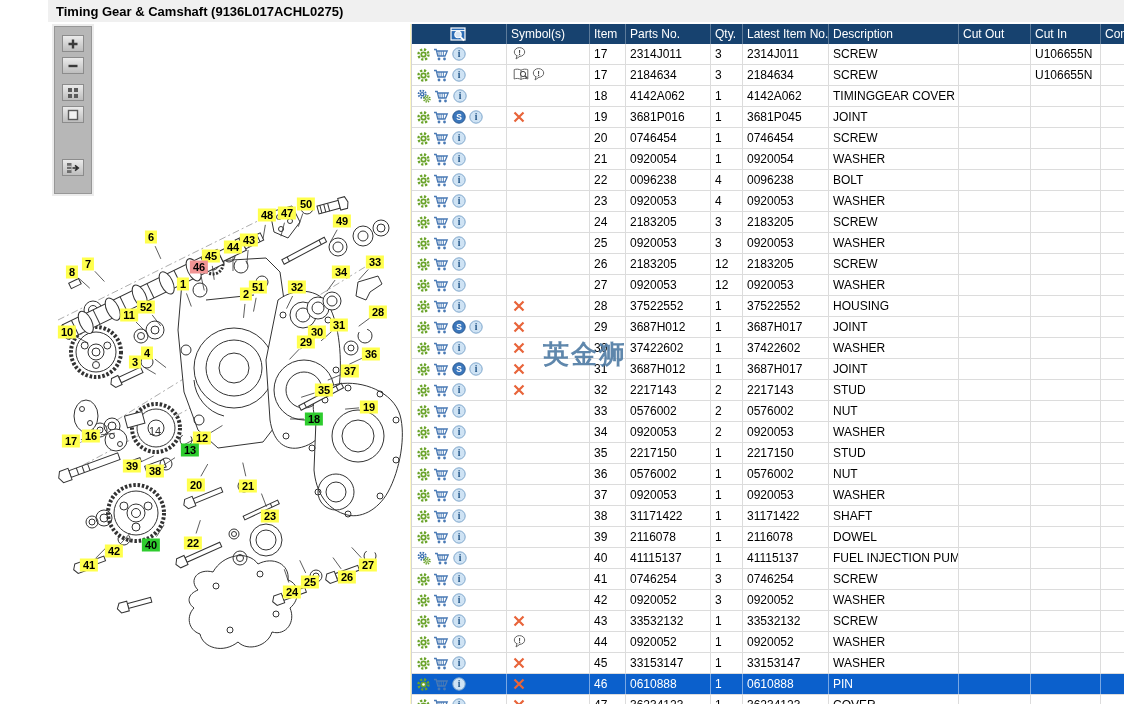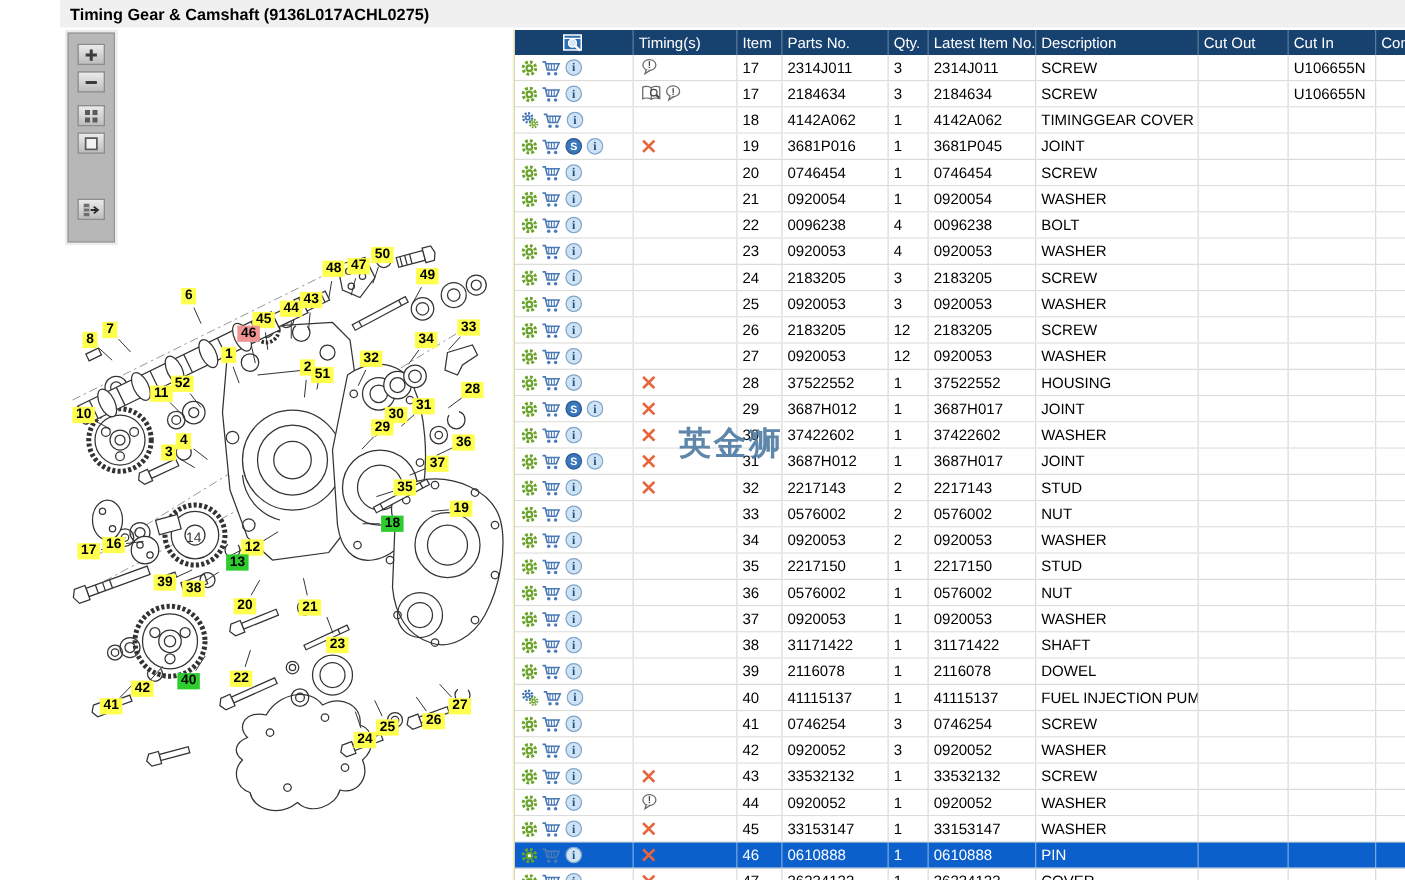--- a/index.html
+++ b/index.html
@@ -411,21 +411,21 @@
         <div class="dlabel" style="left: 201px; top: 216px;">43</div>
         <div class="dlabel" style="left: 163px; top: 232px;">45</div>
         <div class="dlabel r" style="left: 151px; top: 243px;">46</div>
         <div class="dlabel" style="left: 24px; top: 248px;">8</div>
         <div class="dlabel" style="left: 40px; top: 240px;">7</div>
         <div class="dlabel" style="left: 327px; top: 238px;">33</div>
         <div class="dlabel" style="left: 293px; top: 248px;">34</div>
         <div class="dlabel" style="left: 249px; top: 263px;">32</div>
         <div class="dlabel" style="left: 135px; top: 260px;">1</div>
         <div class="dlabel" style="left: 198px; top: 270px;">2</div>
-        <div class="dlabel" style="left: 210px; top: 276px;">51</div>
+        <div class="dlabel" style="left: 210px; top: 263px;">51</div>
         <div class="dlabel" style="left: 98px; top: 283px;">52</div>
         <div class="dlabel" style="left: 81px; top: 291px;">11</div>
         <div class="dlabel" style="left: 330px; top: 288px;">28</div>
         <div class="dlabel" style="left: 19px; top: 308px;">10</div>
         <div class="dlabel" style="left: 291px; top: 301px;">31</div>
         <div class="dlabel" style="left: 269px; top: 308px;">30</div>
         <div class="dlabel" style="left: 258px; top: 318px;">29</div>
         <div class="dlabel" style="left: 323px; top: 330px;">36</div>
         <div class="dlabel" style="left: 99px; top: 329px;">4</div>
         <div class="dlabel" style="left: 87px; top: 338px;">3</div>
@@ -459,21 +459,21 @@
       <div class="th c">
           <span class="icn">
             <svg width="18" height="15" viewBox="0 0 18 15">
               <rect x="1" y="1" width="14" height="12" fill="#2b6cb5" stroke="#fff" stroke-width="1.2"></rect>
               <line x1="1" y1="3.6" x2="15" y2="3.6" stroke="#fff"></line>
               <circle cx="8" cy="7.5" r="3.2" fill="#d8e6f4" stroke="#fff" stroke-width="1.1"></circle>
               <line x1="10.4" y1="9.9" x2="14" y2="13.5" stroke="#fff" stroke-width="1.8"></line>
             </svg>
           </span>
         </div>
-      <div class="th">Timing(s)</div>
+      <div class="th">Symbol(s)</div>
       <div class="th">Item</div>
       <div class="th">Parts No.</div>
       <div class="th">Qty.</div>
       <div class="th">Latest Item No.</div>
       <div class="th">Description</div>
       <div class="th">Cut Out</div>
       <div class="th">Cut In</div>
       <div class="th">Comment</div>
     </div>
     <div id="tbody">

